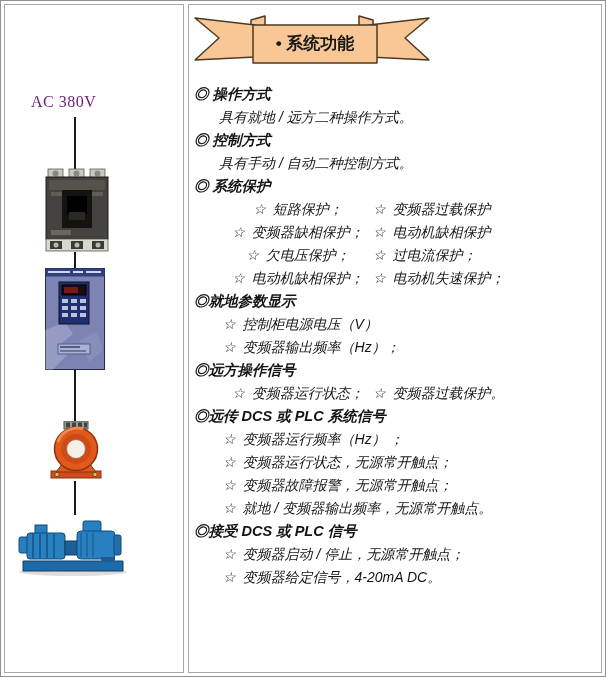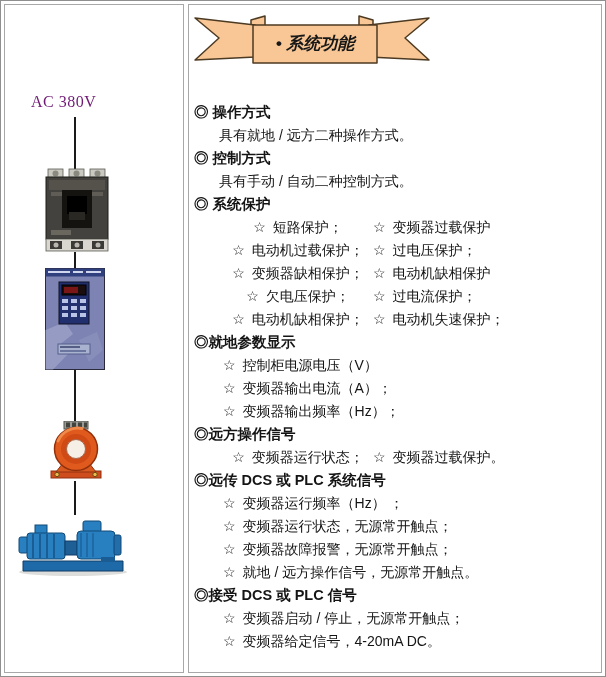--- a/index.html
+++ b/index.html
@@ -36,24 +36,24 @@
   .right-panel {
     flex:1 1 auto; box-sizing:border-box;
     border:1px solid #a8a8a8; position:relative; background:#fff;
     overflow:hidden;
   }
   .banner { position:relative; width:238px; height:56px; margin:10px 0 0 4px; }
   .banner svg { position:absolute; left:0; top:0; }
   .banner-label {
     position:absolute; left:60px; top:10px; width:124px; height:56px;
     line-height:38px; text-align:center; font-size:17px; font-weight:bold;
-    color:#181818; white-space:nowrap;font-style:italic;
-  }
-
-  .sections { margin-top:30px; }
+    color:#181818; white-space:nowrap;
+  }
+
+  .sections { margin-top:12px;font-style:italic; }
   .row { height:23px; line-height:23px; font-size:14px; color:#141414; white-space:nowrap; }
   .row.header { font-weight:bold; padding-left:5px; font-size:14.5px; }
   .row.plain  { padding-left:30px; }
   .row.star, .row.pair { padding-left:34px; }
   .cell { display:inline-block;text-align:center; }
   .pair .c1 { width:150px; }
   .star-ch { display:inline-block; margin-right:7px; font-size:14px; }
 </style>
 </head>
 <body>
@@ -194,34 +194,32 @@
       <div class="banner-label">• 系统功能</div>
     </div>
 
     <div class="sections">
         <div class="row header">◎ 操作方式</div>
         <div class="row plain">具有就地 / 远方二种操作方式。</div>
         <div class="row header">◎ 控制方式</div>
         <div class="row plain">具有手动 / 自动二种控制方式。</div>
         <div class="row header">◎ 系统保护</div>
         <div class="row pair"><span class="cell c1"><span class="star-ch">☆</span><span class="txt">短路保护；</span></span><span class="cell c2"><span class="star-ch">☆</span><span class="txt">变频器过载保护</span></span></div>
-        <div class="row pair"><span class="cell c1"><span class="star-ch">☆</span><span class="txt">电动机过载保护；</span></span><span class="cell c2"><span class="star-ch">☆</span><span class="txt">过电压保护；</span></span></div>
         <div class="row pair"><span class="cell c1"><span class="star-ch">☆</span><span class="txt">变频器缺相保护；</span></span><span class="cell c2"><span class="star-ch">☆</span><span class="txt">电动机缺相保护</span></span></div>
         <div class="row pair"><span class="cell c1"><span class="star-ch">☆</span><span class="txt">欠电压保护；</span></span><span class="cell c2"><span class="star-ch">☆</span><span class="txt">过电流保护；</span></span></div>
         <div class="row pair"><span class="cell c1"><span class="star-ch">☆</span><span class="txt">电动机缺相保护；</span></span><span class="cell c2"><span class="star-ch">☆</span><span class="txt">电动机失速保护；</span></span></div>
         <div class="row header">◎就地参数显示</div>
         <div class="row star"><span class="star-ch">☆</span><span class="txt">控制柜电源电压（V）</span></div>
-        <div class="row star"><span class="star-ch">☆</span><span class="txt">变频器输出电流（A）；</span></div>
         <div class="row star"><span class="star-ch">☆</span><span class="txt">变频器输出频率（Hz）；</span></div>
         <div class="row header">◎远方操作信号</div>
         <div class="row pair"><span class="cell c1"><span class="star-ch">☆</span><span class="txt">变频器运行状态；</span></span><span class="cell c2"><span class="star-ch">☆</span><span class="txt">变频器过载保护。</span></span></div>
         <div class="row header">◎远传 DCS 或 PLC 系统信号</div>
         <div class="row star"><span class="star-ch">☆</span><span class="txt">变频器运行频率（Hz） ；</span></div>
         <div class="row star"><span class="star-ch">☆</span><span class="txt">变频器运行状态，无源常开触点；</span></div>
         <div class="row star"><span class="star-ch">☆</span><span class="txt">变频器故障报警，无源常开触点；</span></div>
-        <div class="row star"><span class="star-ch">☆</span><span class="txt">就地 / 远方操作信号，无源常开触点。</span></div>
+        <div class="row star"><span class="star-ch">☆</span><span class="txt">就地 / 变频器输出频率，无源常开触点。</span></div>
         <div class="row header">◎接受 DCS 或 PLC 信号</div>
         <div class="row star"><span class="star-ch">☆</span><span class="txt">变频器启动 / 停止，无源常开触点；</span></div>
         <div class="row star"><span class="star-ch">☆</span><span class="txt">变频器给定信号，4-20mA DC。</span></div>
       </div>
   </div>
 
 </div>
 
 </body></html>

